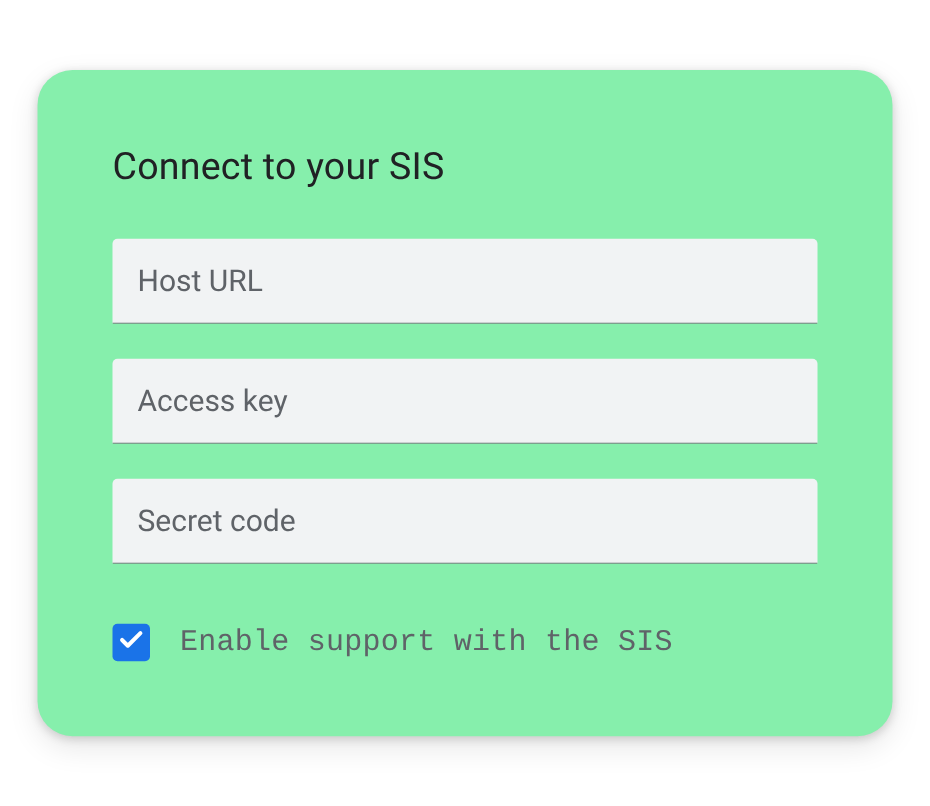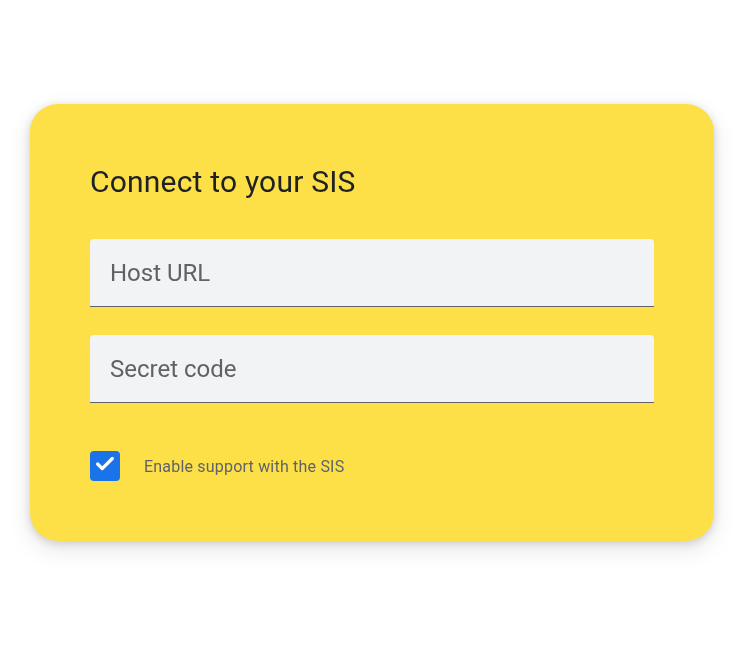--- a/index.html
+++ b/index.html
@@ -13,21 +13,21 @@
       background: #fff;
       width: 744px;
       height: 645px;
       display: flex;
       align-items: center;
       justify-content: center;
     }
     
     .card {
       width: 684px;
-      background: #fde047;
+      background: #86efac;
       border-radius: 28px;
       padding: 60px 60px 60px 60px;
       box-shadow: 0 2px 8px rgba(0,0,0,0.15), 0 8px 24px rgba(0,0,0,0.1);
       position: relative;
     }
     
     .title {
       font-size: 30px;
       font-weight: 400;
       color: #202124;
@@ -85,35 +85,39 @@
       cursor: pointer;
       flex-shrink: 0;
     }
     
     .checkbox svg {
       width: 22px;
       height: 22px;
     }
     
     .checkbox-label {
-      font-size: 16px;
+      font-size: 24px;
       color: #5f6368;
       letter-spacing: 0.2px;
+      font-family: Liberation Mono, monospace;
     }
   </style>
 </head>
 <body>
 
 <div class="card">
   <h1 class="title">Connect to your SIS</h1>
 
   <div class="field">
     <input type="text" class="field-input" placeholder="Host URL" style="">
   </div>
 
+  <div class="field">
+    <input type="text" class="field-input" placeholder="Access key" style="">
+  </div>
 
   <div class="field" style="margin-bottom:48px;">
     <input type="text" class="field-input" placeholder="Secret code" style="">
   </div>
 
   <div class="checkbox-row">
     <div class="checkbox">
       <span>
         <svg viewBox="0 0 24 24" fill="none" stroke="#fff" stroke-width="3.5" stroke-linecap="round" stroke-linejoin="round">
           <polyline points="4 12 9 17 20 6"></polyline>

